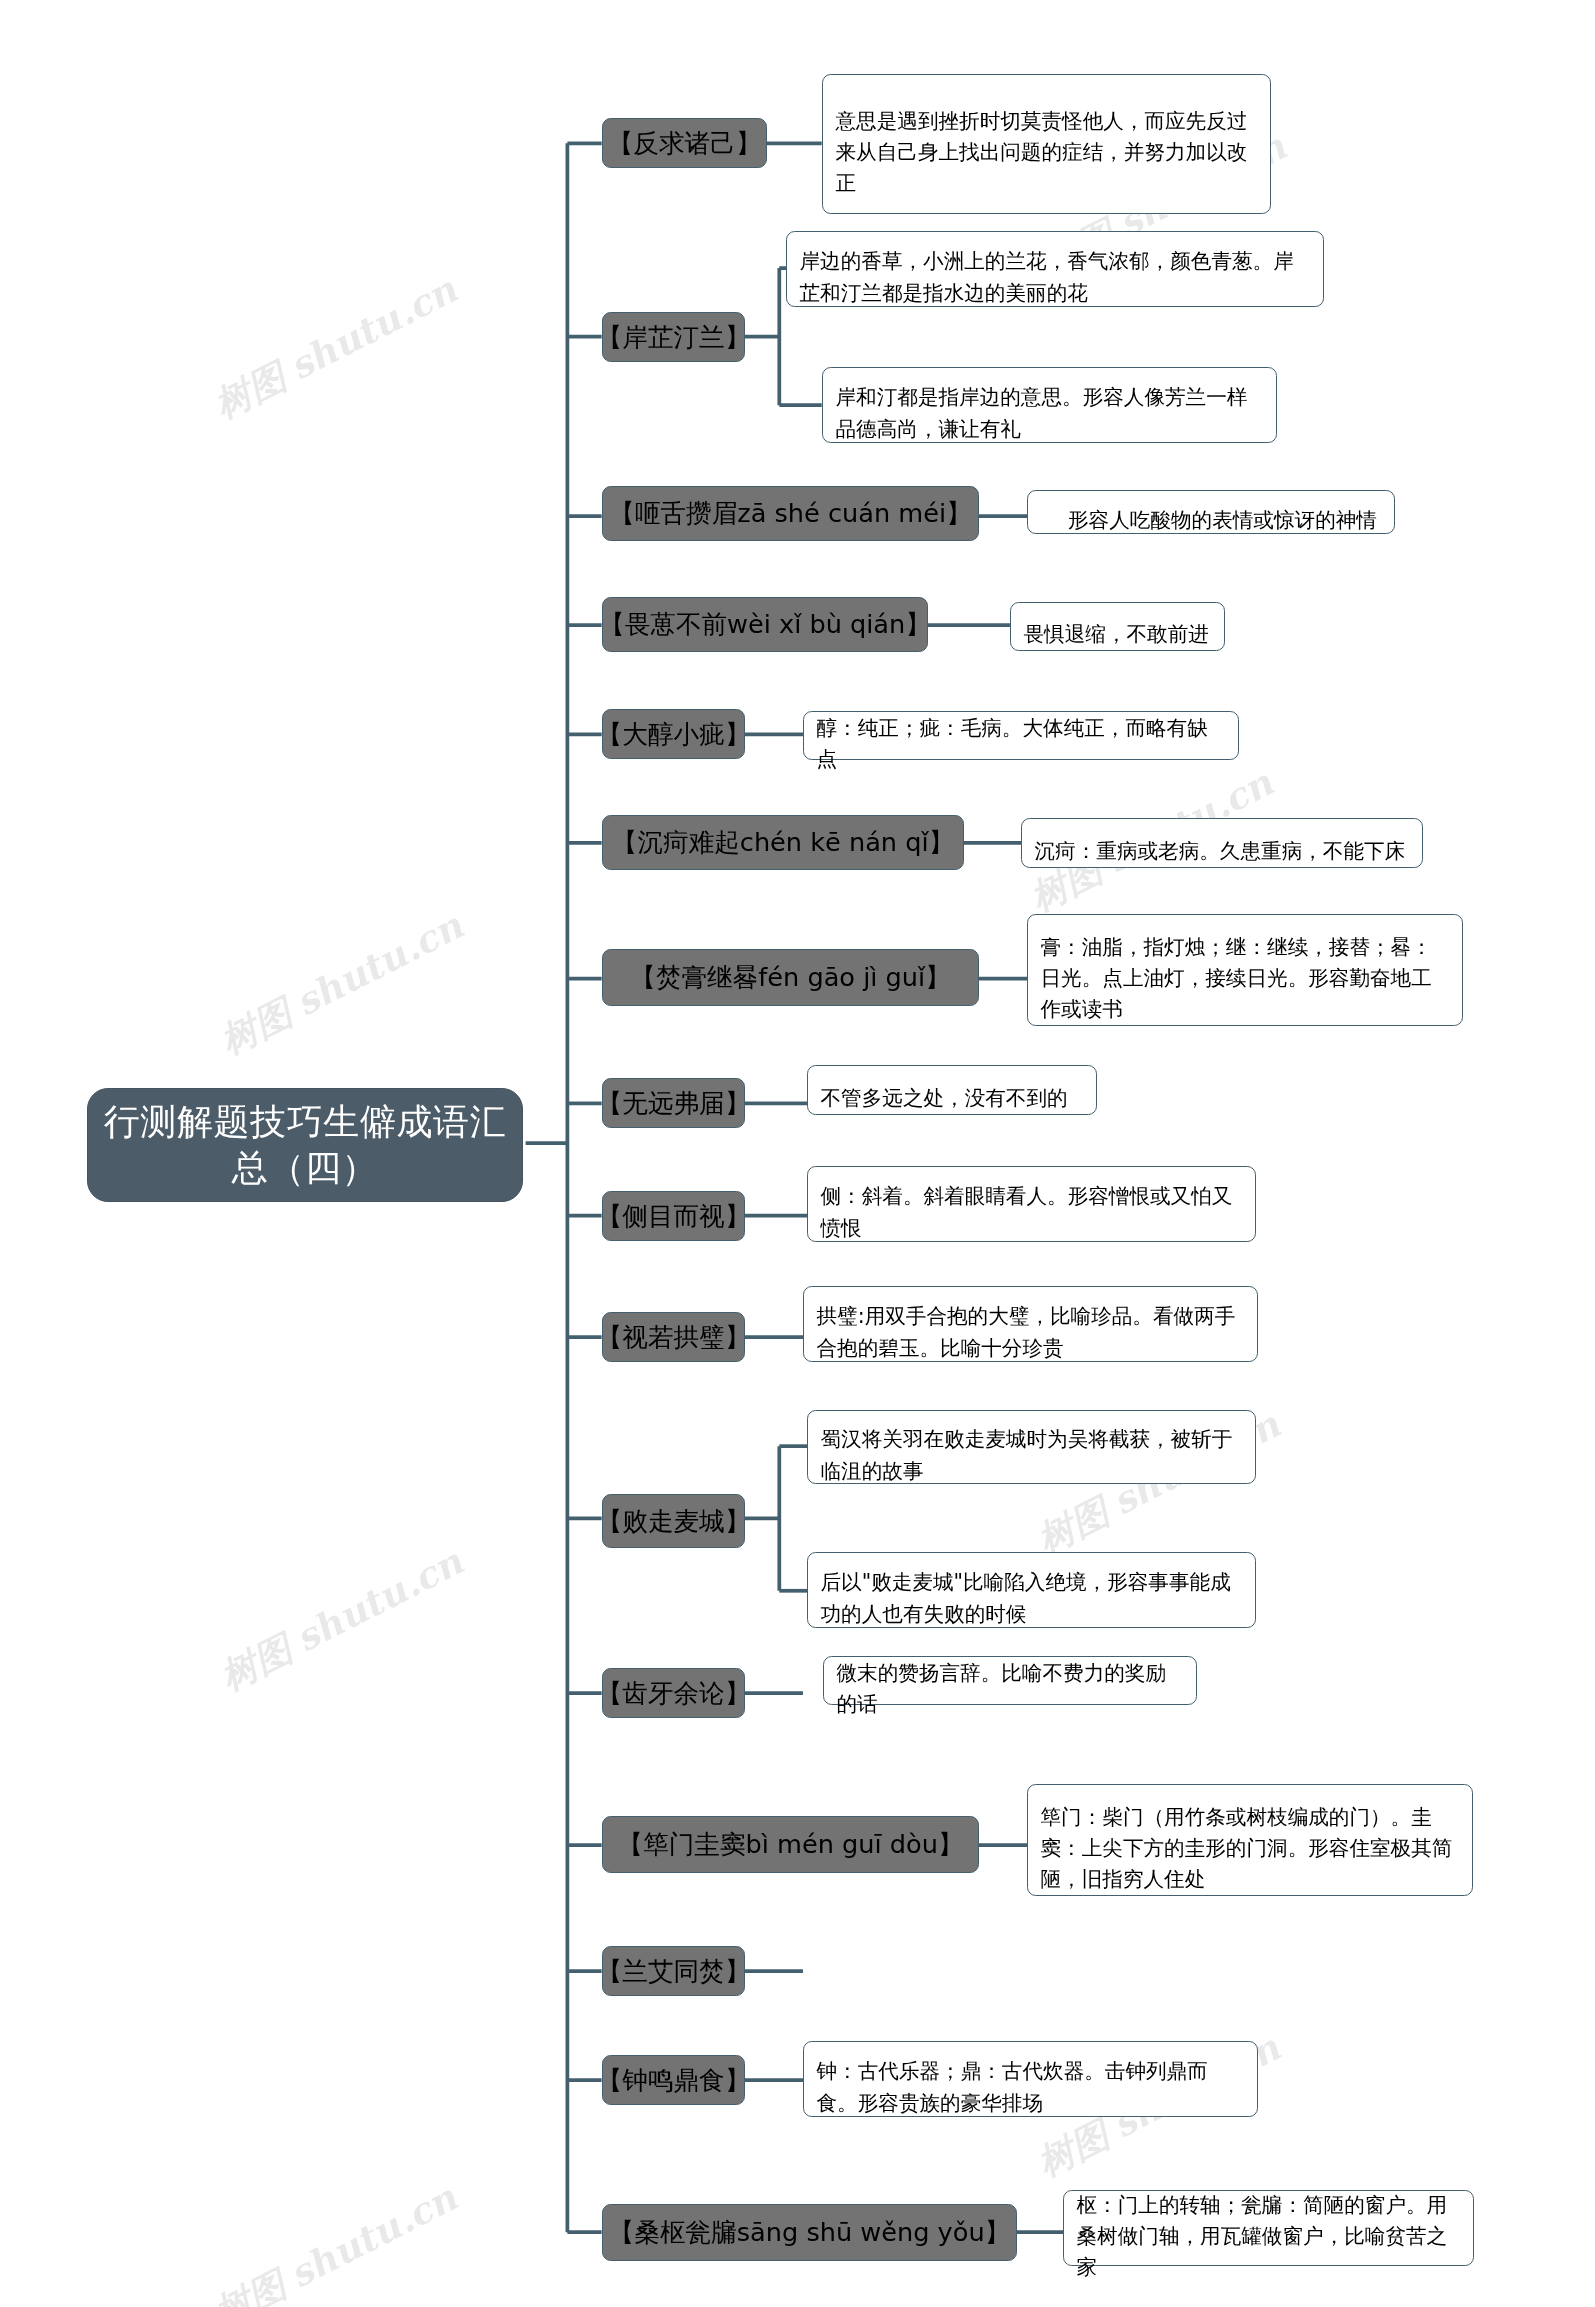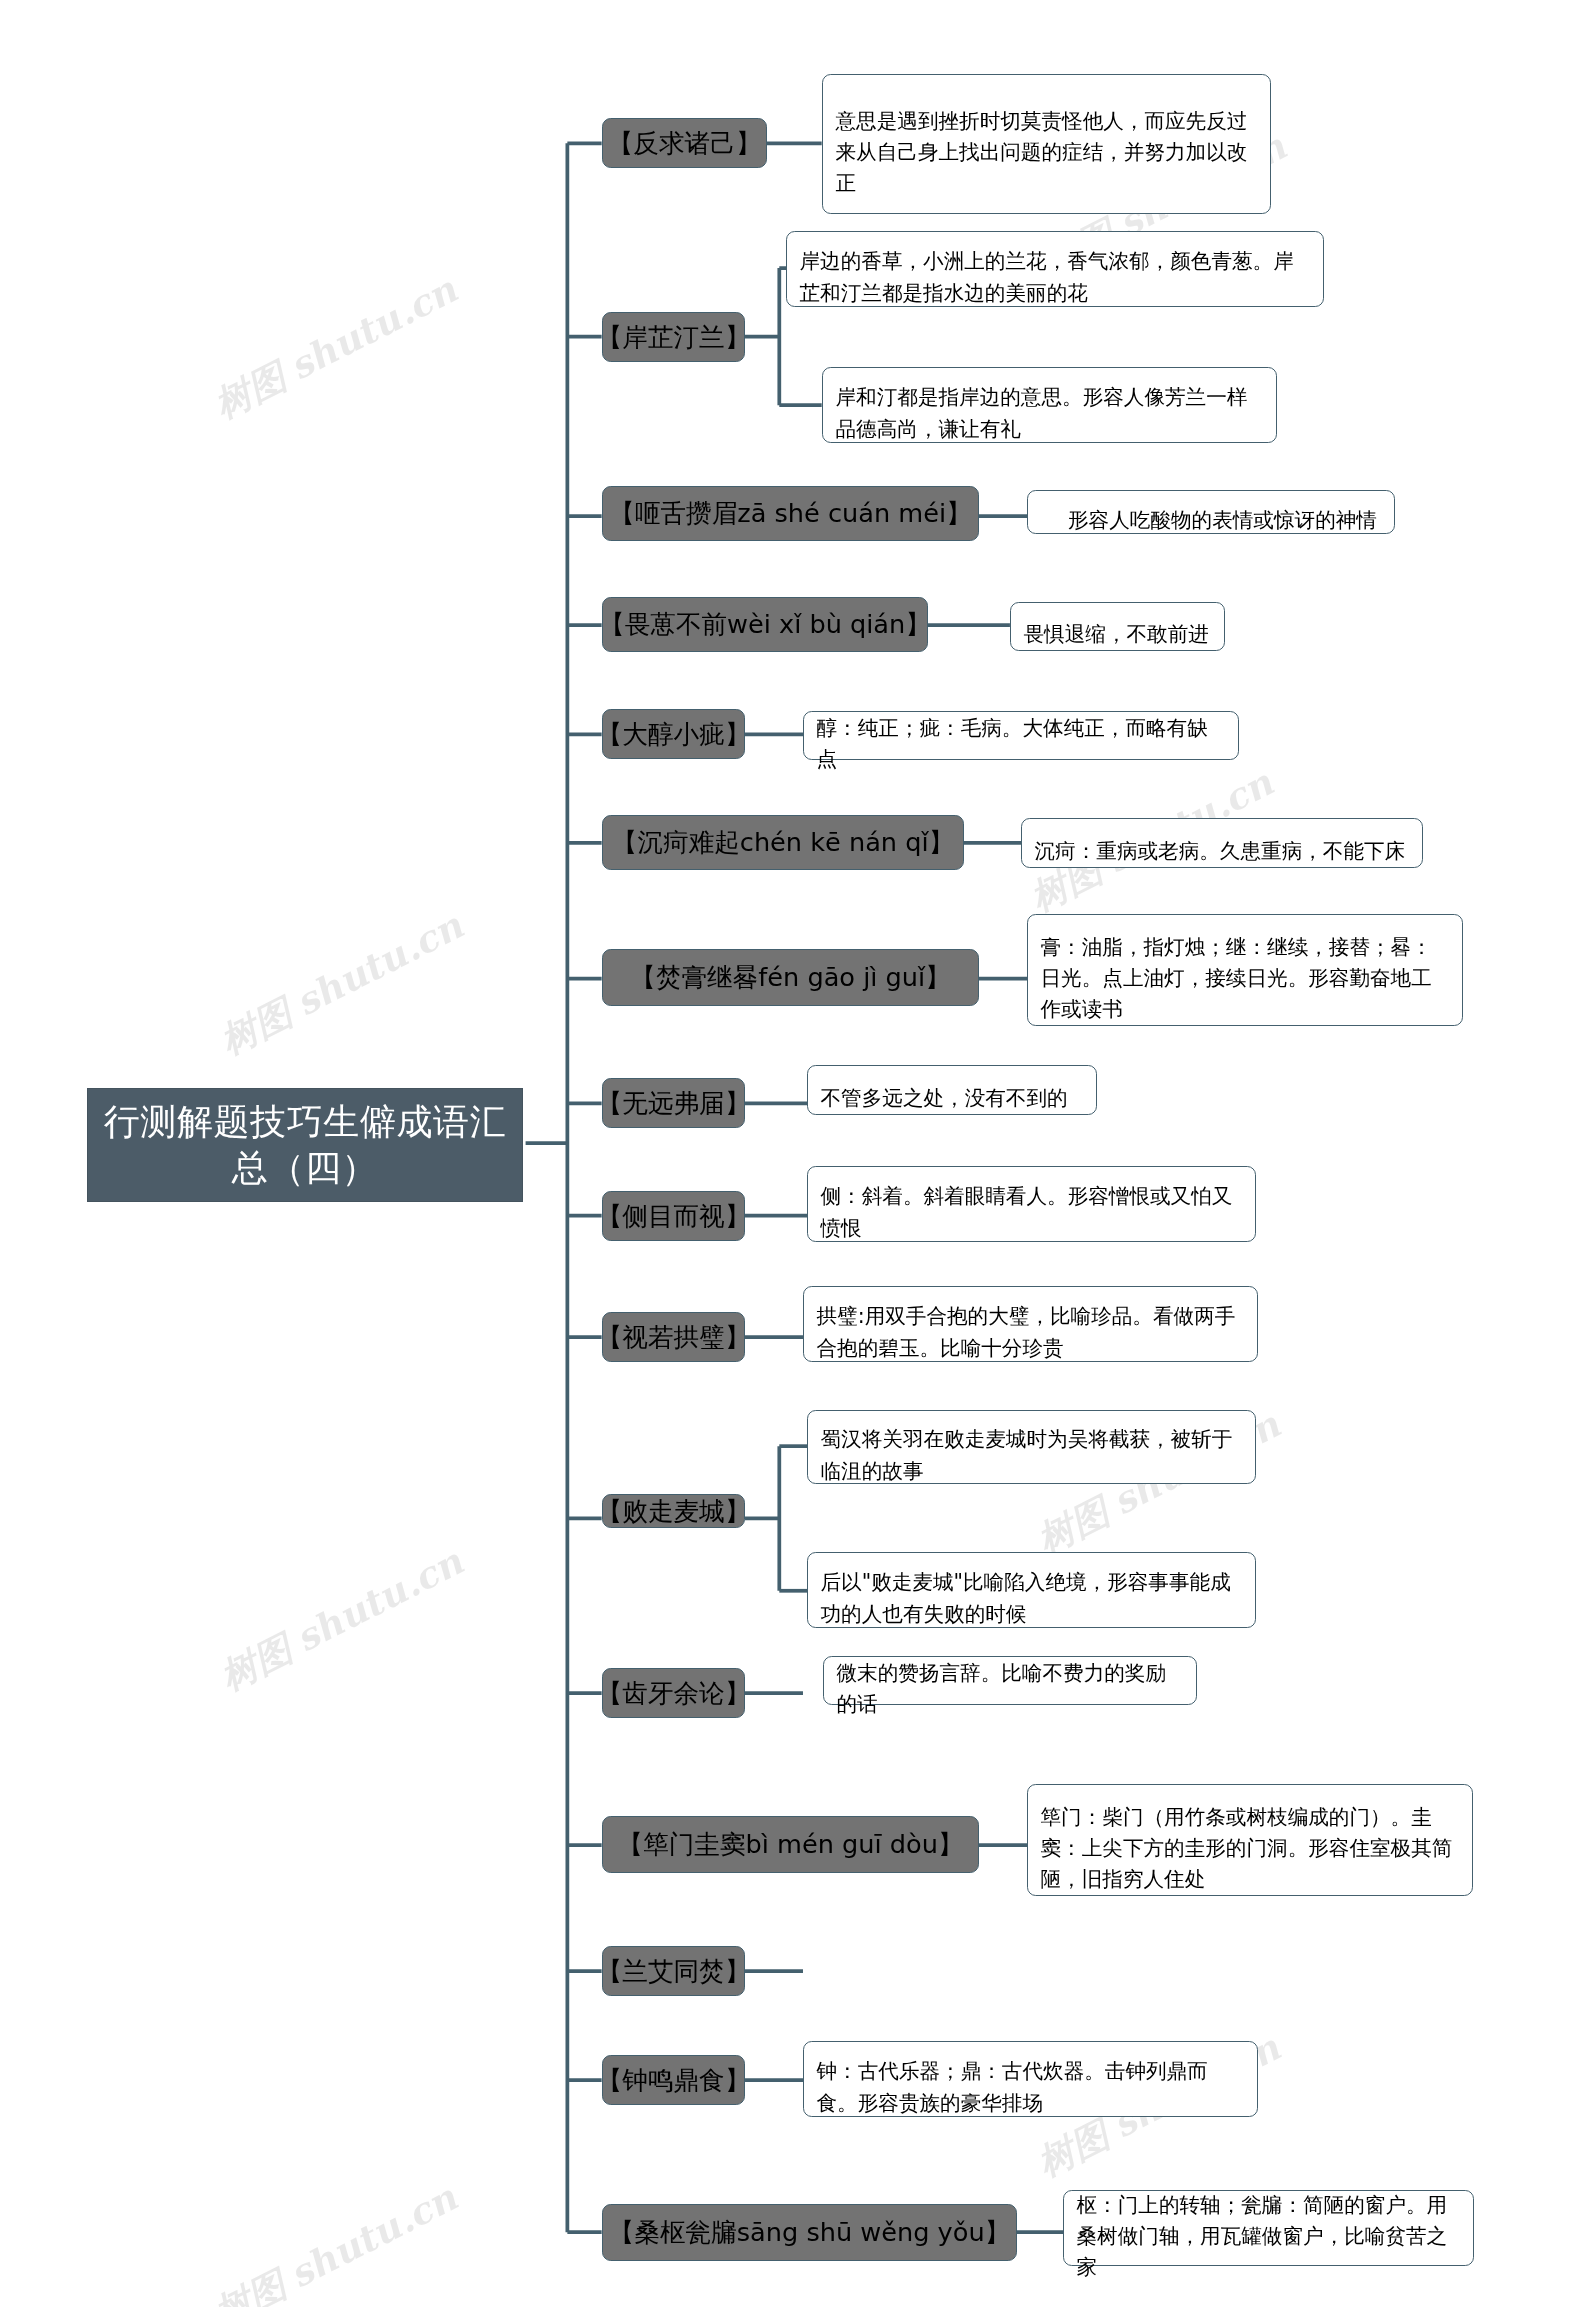--- a/index.html
+++ b/index.html
@@ -46,21 +46,21 @@
   
   .root-node {
     position: absolute;
     left: 87px;
     top: 1088px;
     width: 436px;
     min-height: 111px;
     box-sizing: border-box;
     background: #4c5c68;
     border: 1.9px solid #44535e;
-    border-radius: 0;
+    border-radius: 21px;
     display: flex;
     align-items: center;
     justify-content: center;
     padding: 10px 4px;
   }
   .root-label {
     color: #ffffff;
     font-size: 36px;
     line-height: 1.28;
     text-align: center;
@@ -241,21 +241,21 @@
     <span class="detail-label">侧：斜着。斜着眼睛看人。形容憎恨或又怕又愤恨</span>
   </div>
 
   <div class="topic" style="left:602px; top:1312px; width:143px; height:50px;">
     <span class="topic-label">【视若拱璧】</span>
   </div>
   <div class="detail" style="left:803px; top:1286px; width:455px; height:76px;">
     <span class="detail-label">拱璧:用双手合抱的大璧，比喻珍品。看做两手合抱的碧玉。比喻十分珍贵</span>
   </div>
 
-  <div class="topic" style="left:602px; top:1494px; width:143px; height:34px;text-align:center;">
+  <div class="topic" style="left:602px; top:1494px; width:143px; height:54px;text-align:center;">
     <span class="topic-label">【败走麦城】</span>
   </div>
   <div class="detail" style="left:807px; top:1410px; width:449px; height:74px;">
     <span class="detail-label">蜀汉将关羽在败走麦城时为吴将截获，被斩于临沮的故事</span>
   </div>
   <div class="detail" style="left:807px; top:1552px; width:449px; height:76px;">
     <span class="detail-label">后以"败走麦城"比喻陷入绝境，形容事事能成功的人也有失败的时候</span>
   </div>
 
   <div class="topic" style="left:602px; top:1668px; width:143px; height:50px;">

